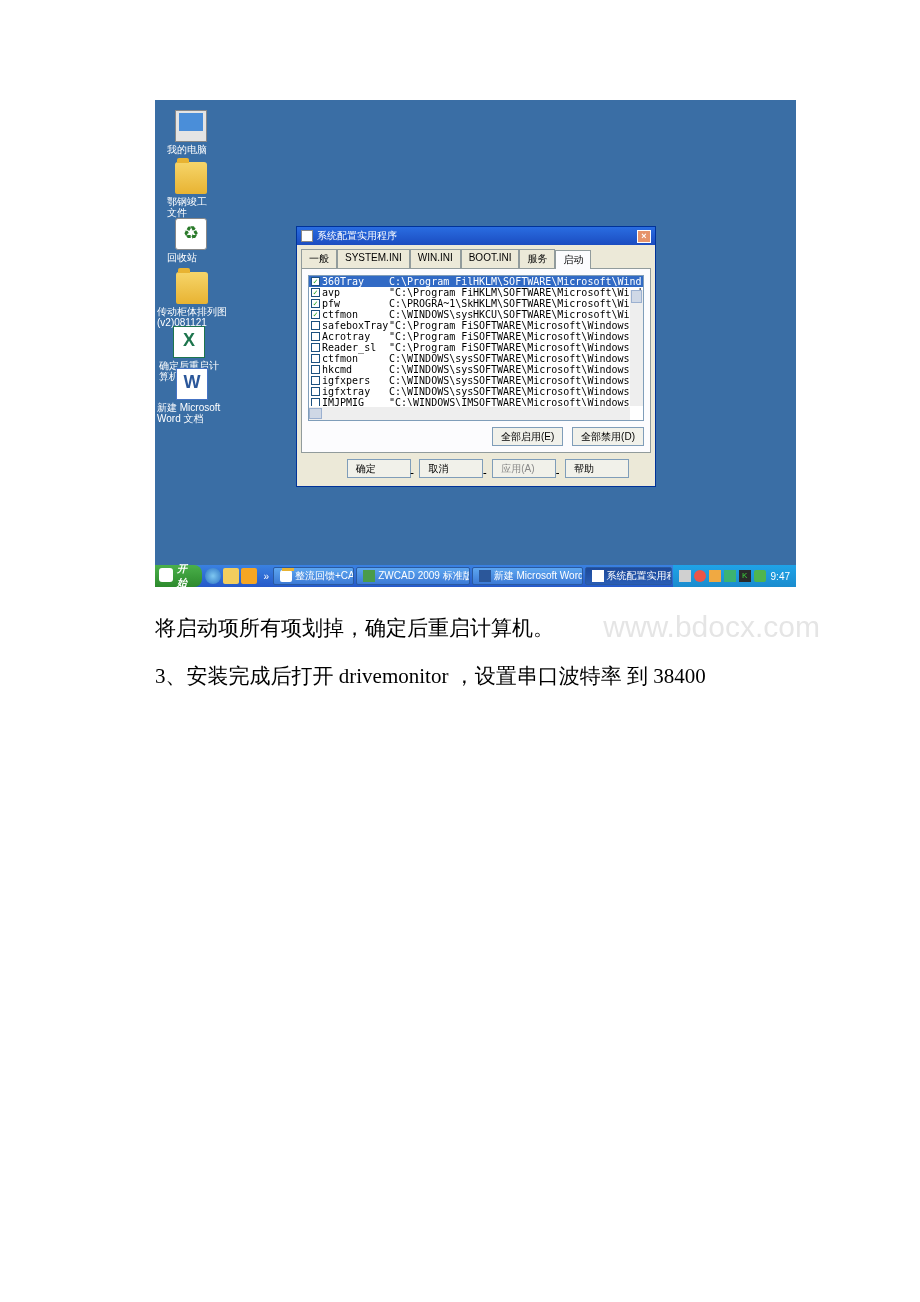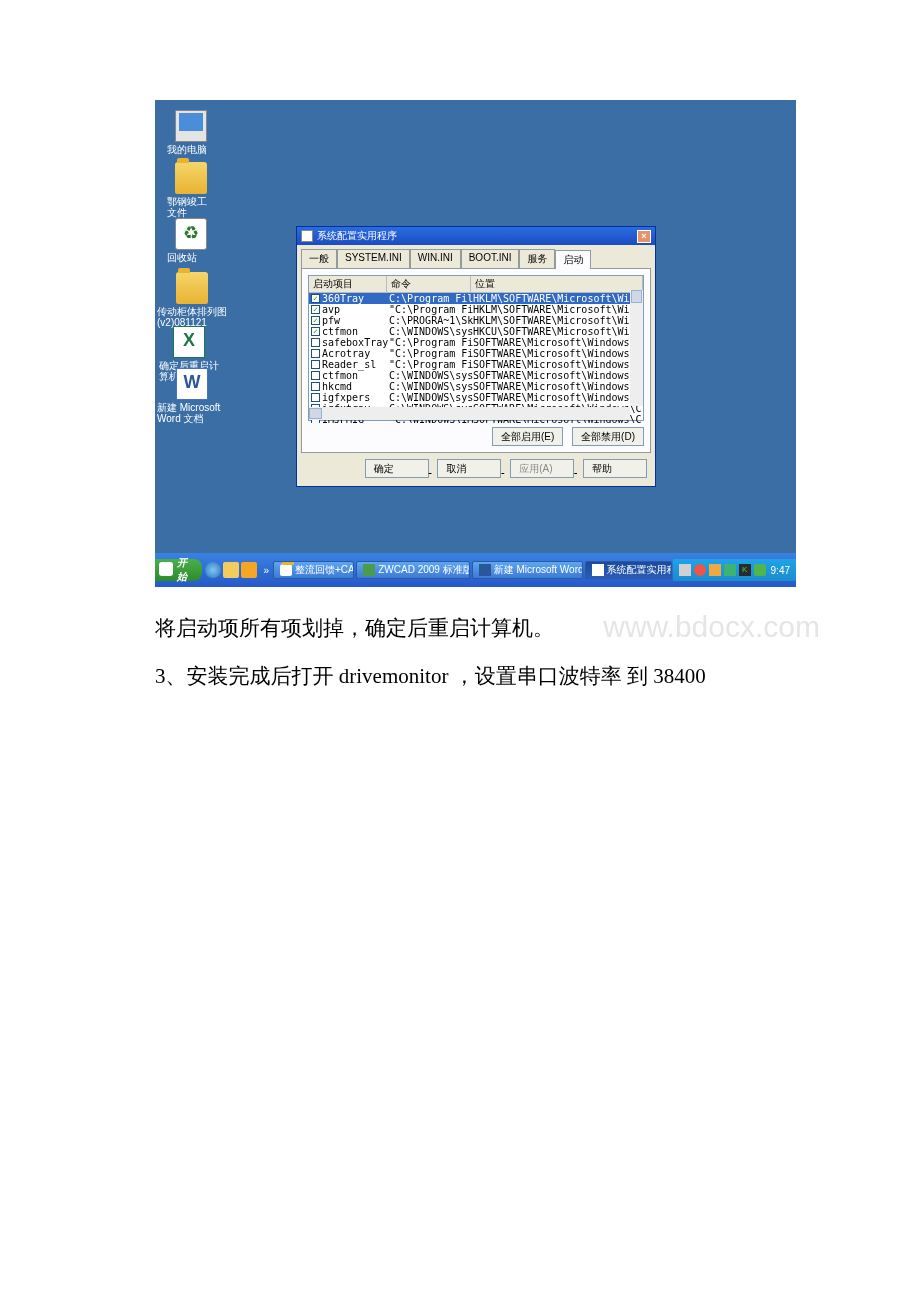--- a/index.html
+++ b/index.html
@@ -58,21 +58,21 @@
   
   .list-scrollv { position:absolute; right:0; top:14px; bottom:14px; width:13px; background:#eee;}
   .list-scrollv .thumb{position:absolute;left:1px;right:1px;top:0;height:13px;background:#cfd8e6;border:1px solid #9bb0d0;}
   .list-scrollh { position:absolute;left:0;right:13px;bottom:0;height:13px;background:#eee;}
   .list-scrollh .thumb{position:absolute;top:1px;bottom:1px;left:0;width:13px;background:#cfd8e6;border:1px solid #9bb0d0;}
   
   .btn-row { text-align:right; margin-top:6px;}
   .btn { display:inline-block; min-width:64px; height:19px; line-height:17px; text-align:left; border:1px solid #7f9db9; background:#f1f1ea; font-size:10px; margin-left:6px; padding:0 8px;}
   .btn.disabled { color:#888;}
   
-  .taskbar { position:absolute; bottom:0; left:0; right:0; height:34px; background: linear-gradient(#3a81e1,#2559c9); display:flex; align-items:center; font-size:10px; color:#fff;}
+  .taskbar { position:absolute; bottom:0; left:0; right:0; height:22px; background: linear-gradient(#3a81e1,#2559c9); display:flex; align-items:center; font-size:10px; color:#fff;}
   .start { height:22px; padding:0 10px 0 22px; background: linear-gradient(#4ab04a,#2d8a2d); display:flex; align-items:center; font-weight:bold; border-radius:0 8px 8px 0; position:relative; font-style:italic;}
   .start::before{content:'';position:absolute;left:4px;top:3px;width:14px;height:14px;background:#fff;border-radius:3px;}
   .ql { display:flex; gap:2px; margin:0 3px;}
   .ql .qi { width:16px;height:16px;}
   .qi-ie{background:radial-gradient(#7ec7f0,#2b72c4);border-radius:50%;}
   .qi-desk{background:#f2cd5e;border-radius:2px;}
   .qi-out{background:#f6a623;border-radius:2px;}
   .tbtn { height:18px; padding:0 6px; margin:0 1px; background:linear-gradient(#5da6f0,#3c7ad6); display:flex; align-items:center; gap:3px; border:1px solid #2a5aa0; border-radius:2px; max-width:130px; overflow:hidden; white-space:nowrap;}
   .tbtn.active{background:linear-gradient(#1d4a9a,#2a5db5);}
   .tbtn .ti{width:12px;height:12px;background:#fff;flex-shrink:0;}
@@ -126,25 +126,20 @@
     <div class="tabs">
       <div class="tab">一般</div>
       <div class="tab">SYSTEM.INI</div>
       <div class="tab">WIN.INI</div>
       <div class="tab">BOOT.INI</div>
       <div class="tab">服务</div>
       <div class="tab active">启动</div>
     </div>
     <div class="tab-body">
       <div class="list">
-        <div class="list-header">
-          <div class="h h1">启动项目</div>
-          <div class="h h2">命令</div>
-          <div class="h h3">位置</div>
-        </div>
         <div class="list-body" id="list-body">
             <div class="row" style="background: rgb(49, 106, 197); color: rgb(255, 255, 255);">
               <div class="c1">
                 <span class="cb">✓</span>
                 <span>360Tray</span>
               </div>
               <div class="c2">C:\Program Files\...</div>
               <div class="c3">HKLM\SOFTWARE\Microsoft\Windows\Current...</div>
             </div>
             <div class="row">
@@ -241,21 +236,21 @@
           </div>
         <div class="list-scrollh">
             <div class="thumb"></div>
           </div>
       </div>
       <div class="btn-row">
         <span class="btn">全部启用(E)</span>
         <span class="btn">全部禁用(D)</span>
       </div>
     </div>
-    <div class="btn-row" style="padding:0 8px 8px 0;text-decoration:underline;">
+    <div class="btn-row" style="padding:0 26px 8px 0;text-decoration:underline;">
       <span class="btn">确定</span>
       <span class="btn">取消</span>
       <span class="btn disabled">应用(A)</span>
       <span class="btn">帮助</span>
     </div>
   </div>
 
   <div class="taskbar">
     <div class="start">开始</div>
     <div class="ql">

